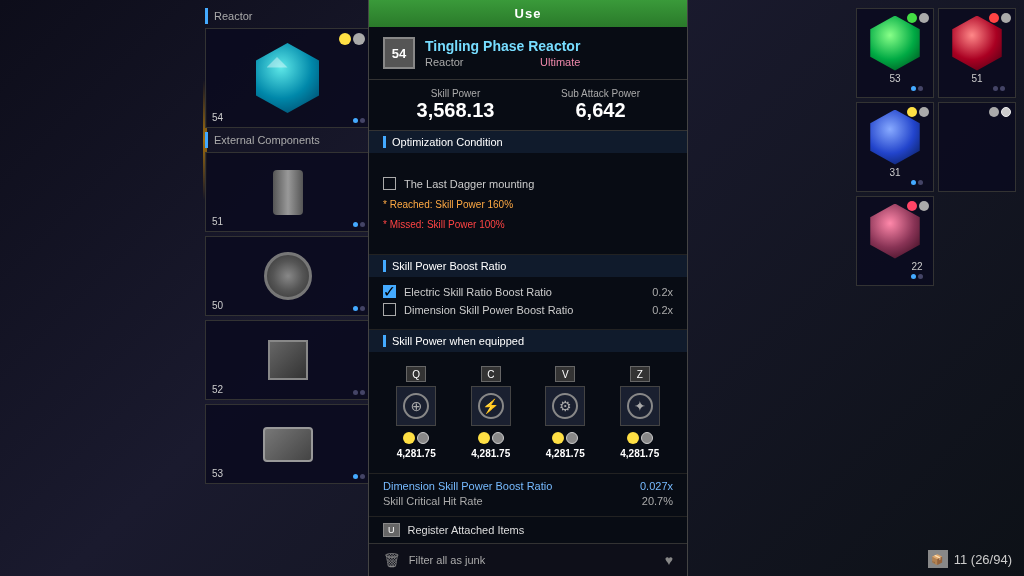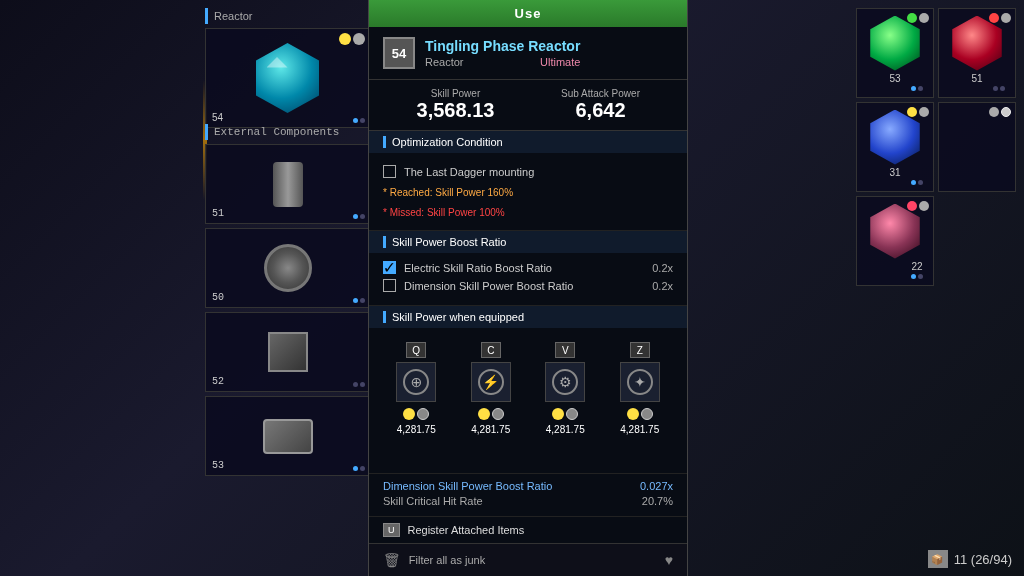--- a/index.html
+++ b/index.html
@@ -96,23 +96,22 @@
       border-radius: 50%;
     }
 
     .icon-electric { background: #ffe044; }
     .icon-gun { background: #aaa; }
 
     
     .ext-panel {
       position: absolute;
       left: 205px;
-      top: 124px;
+      top: 132px;
       width: 165px;
-      font-family: Liberation Mono, monospace;
     }
 
     .component-slot {
       background: rgba(10,10,30,0.85);
       border: 1px solid #333;
       padding: 6px;
       margin-bottom: 4px;
       display: flex;
       align-items: center;
       height: 80px;
@@ -325,21 +324,21 @@
     }
 
     .section-bar {
       width: 3px;
       height: 12px;
       background: #4af;
       flex-shrink: 0;
     }
 
     .opt-condition {
-      padding: 12px 14px;
+      padding: 24px 14px;
       border-bottom: 1px solid #222;
     }
 
     .checkbox-row {
       display: flex;
       align-items: center;
       gap: 8px;
       margin-bottom: 4px;
     }
 
@@ -457,21 +456,21 @@
       gap: 2px;
       margin-top: 2px;
     }
 
     .sub-icon-e { background: #ffe044; width: 12px; height: 12px; border-radius: 50%; }
     .sub-icon-g { background: #888; width: 12px; height: 12px; border-radius: 50%; border: 1px solid #ccc; }
 
     .skill-value {
       color: #fff;
       font-size: 10px;
-      font-weight: normal;
+      font-weight: bold;
     }
 
     .bottom-stats {
       padding: 6px 14px;
       border-bottom: 1px solid #222;
     }
 
     .bottom-stat-row {
       display: flex;
       justify-content: space-between;

